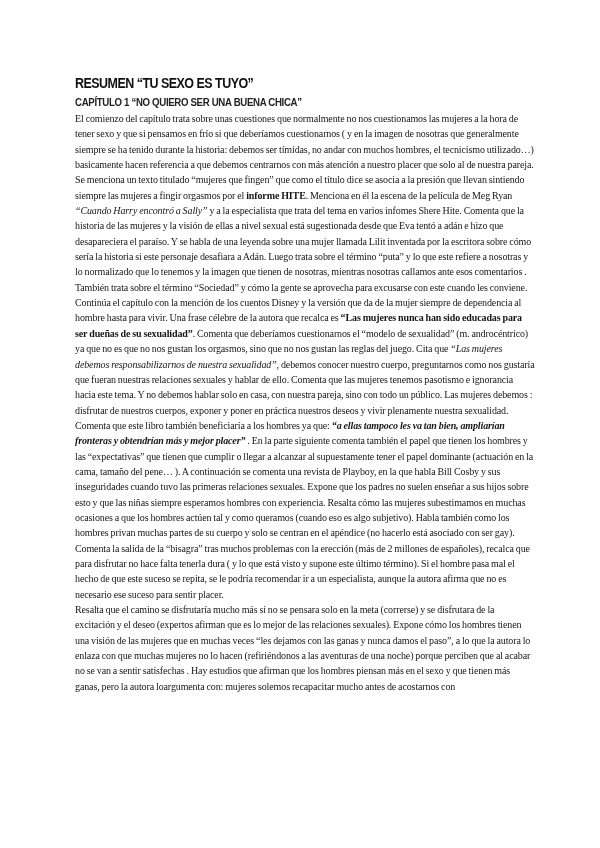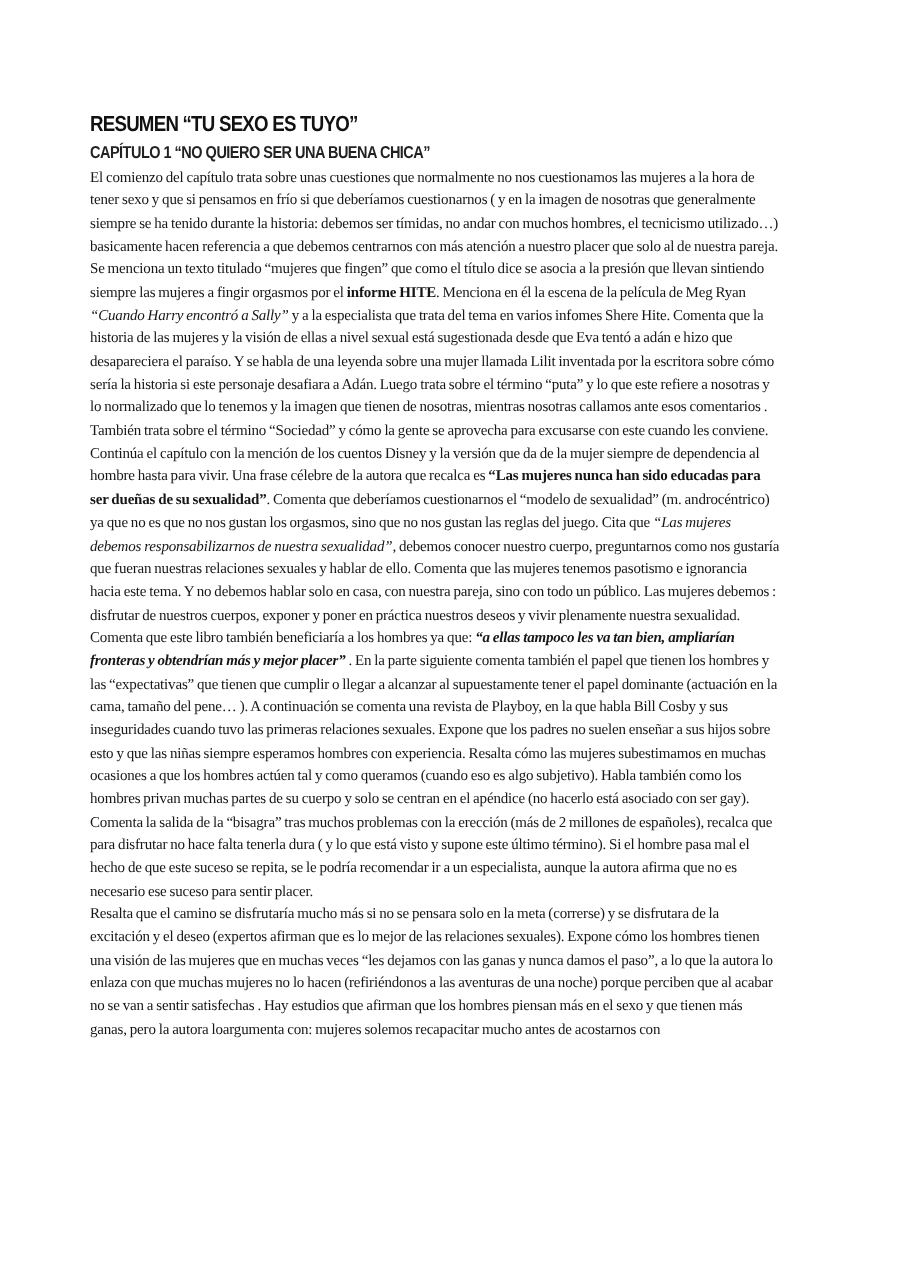--- a/index.html
+++ b/index.html
@@ -1,18 +1,18 @@
 <!DOCTYPE html>
 <html><head>
 <meta charset="utf-8">
 <style>
   html, body { margin: 0; padding: 0; background: #ffffff; }
   body { width: 600px; height: 848px; overflow: hidden; position: relative; }
   .page {
-    position: absolute; left: 60px; top: 74px; width: 460px;
+    position: absolute; left: 75px; top: 74px; width: 460px;
     color: #111;
   }
   .title {
     font-family: "Liberation Sans", sans-serif;
     font-weight: bold; font-size: 14.5px; letter-spacing: -0.6px;
     transform: scaleX(0.86); transform-origin: left top;
     margin: 0; line-height: 18px; white-space: nowrap;
   }
   .subtitle {
     font-family: "Liberation Sans", sans-serif;

